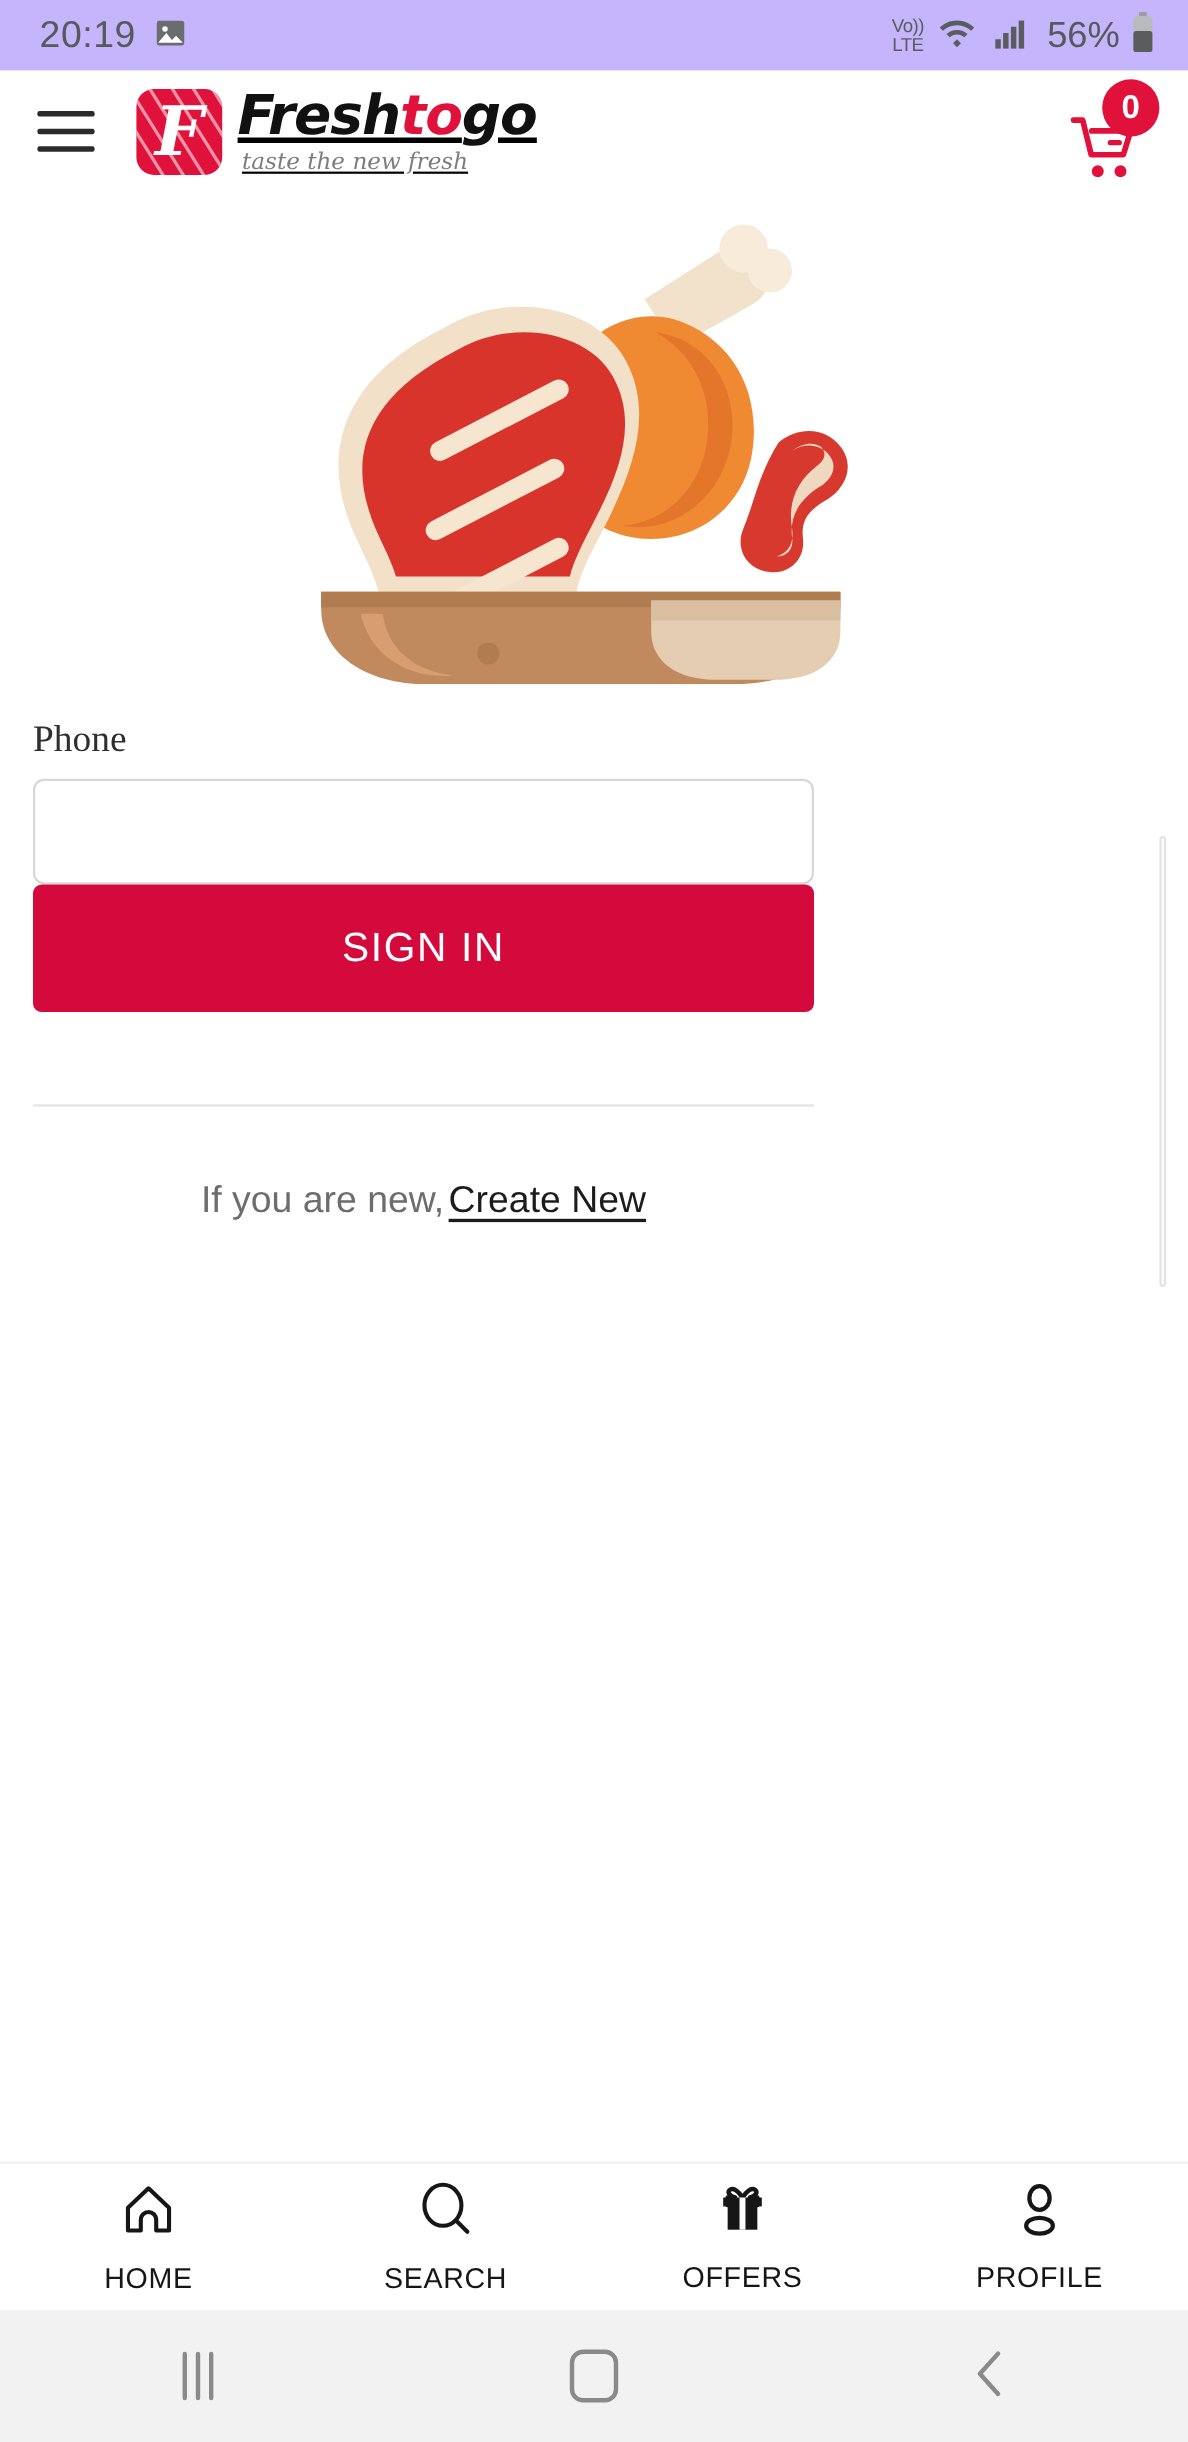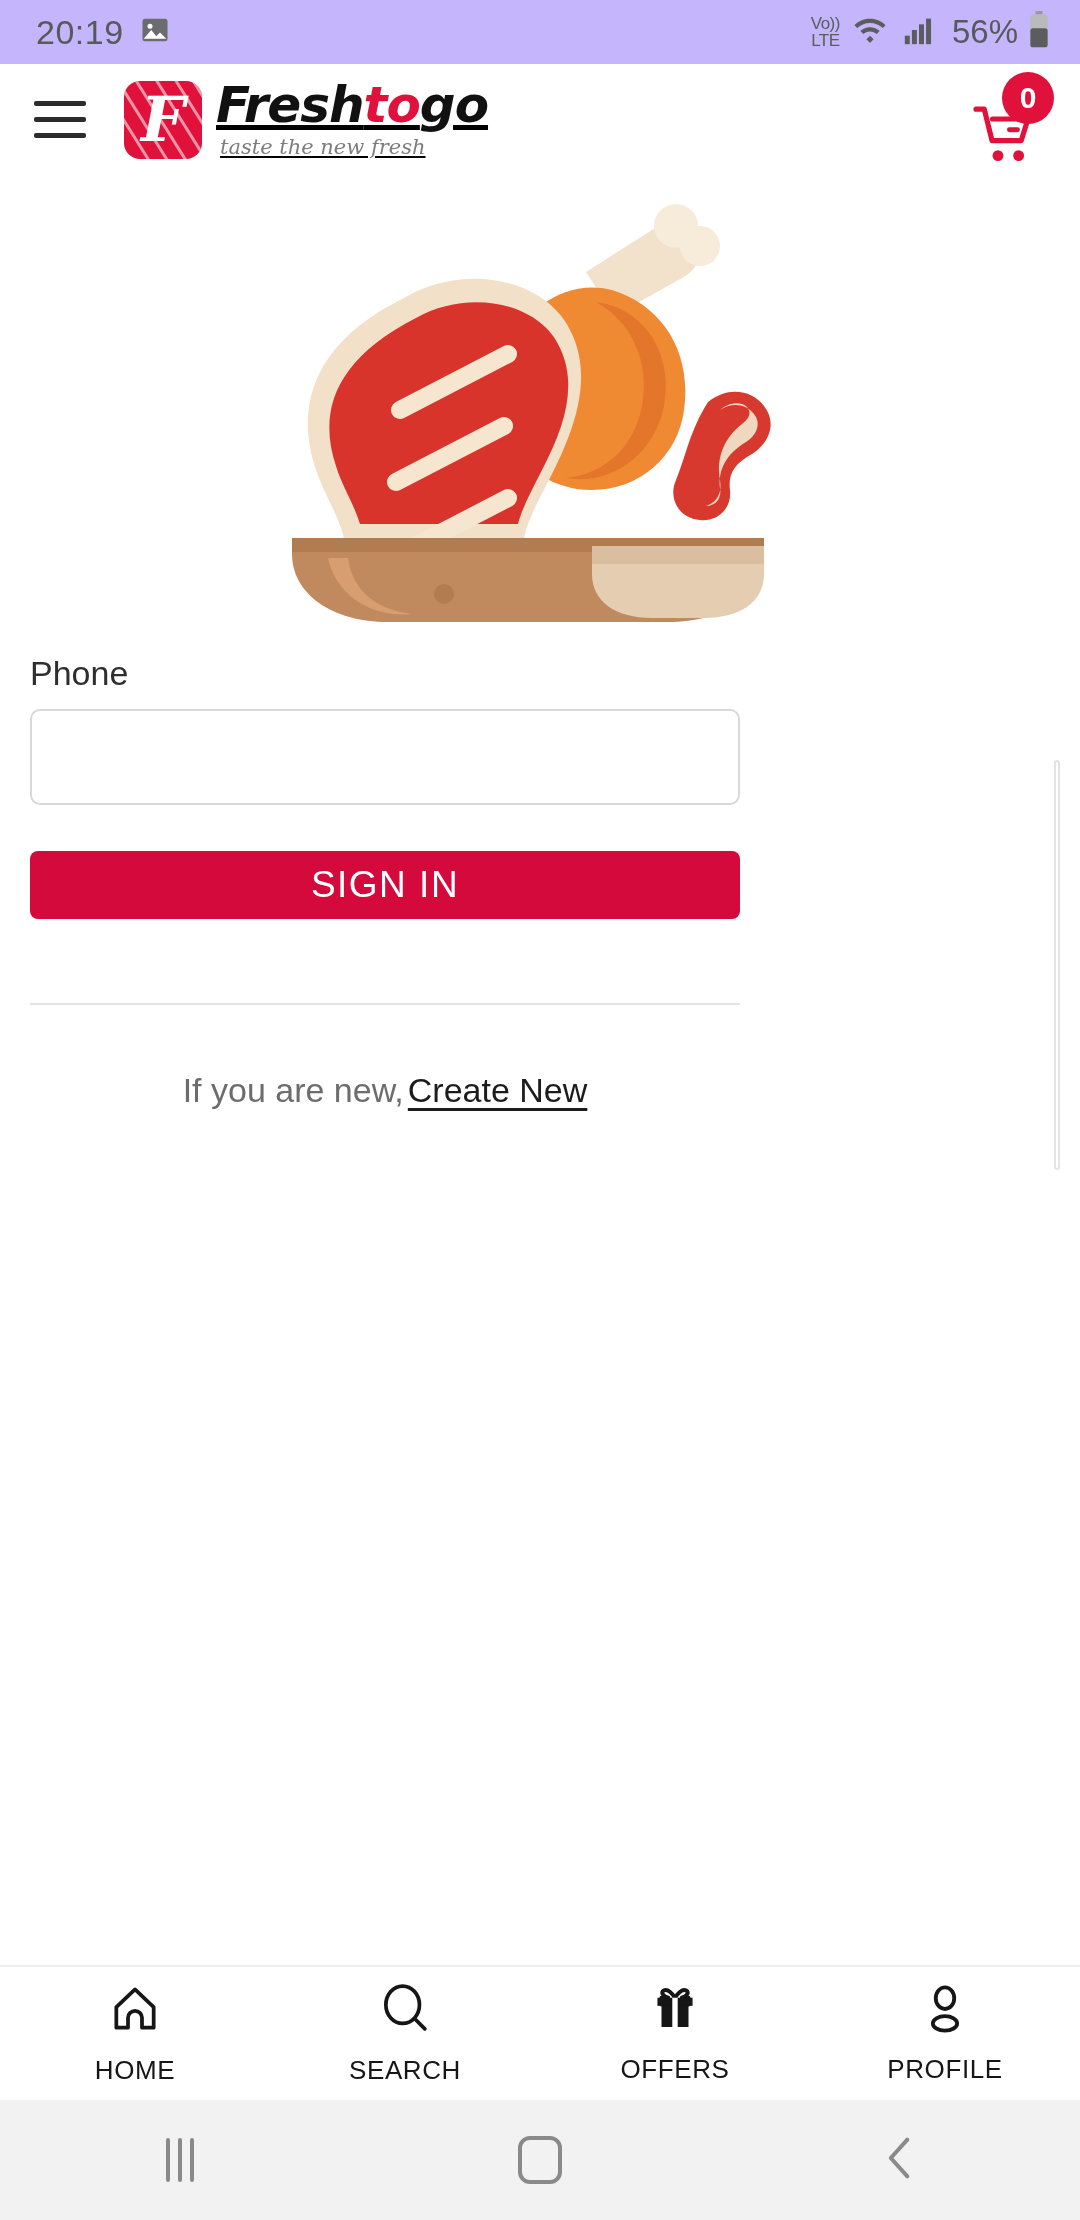--- a/index.html
+++ b/index.html
@@ -101,38 +101,38 @@
   
   #login-section { padding:0 30px; }
   #page-title {
     font-size:64px; font-weight:bold; color:#1c1c1c;
     letter-spacing:-0.5px;
     margin-top:22px;
   }
   #phone-label {
     font-size:34px; color:#2e2e2e;
     margin-top:62px;
+    font-family:Liberation Serif, serif;
   }
   #phone-input {
     display:block;
     width:710px; height:96px;
     margin-top:16px;
     border:2px solid #d8d8d8;
     border-radius:10px;
     background:#ffffff;
     font-size:34px;
     padding:0 22px;
     color:#1c1c1c;
     outline:none;
     font-family:"Liberation Sans", sans-serif;
   }
   #signin-button {
     display:block;
-    width:710px; height:68px;
-    margin-top:46px;
+    width:710px; height:116px;
     background:#d40a3c;
     color:#ffffff;
     border:none; border-radius:8px;
     font-size:37px; letter-spacing:1.5px;
     font-family:"Liberation Sans", sans-serif;
     cursor:pointer;
   }
   #form-divider {
     width:710px; height:2px;
     background:#e4e4e4;

